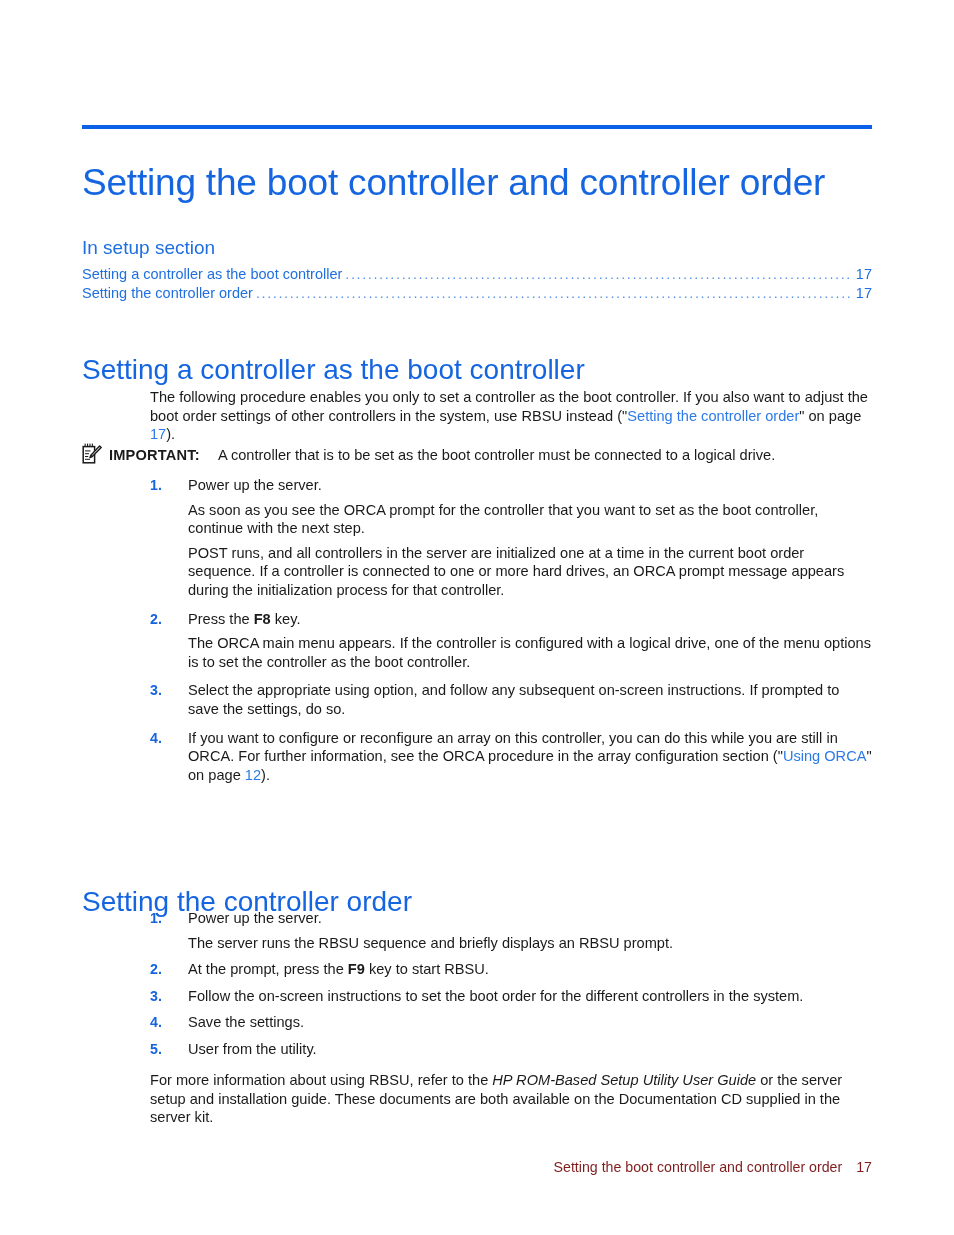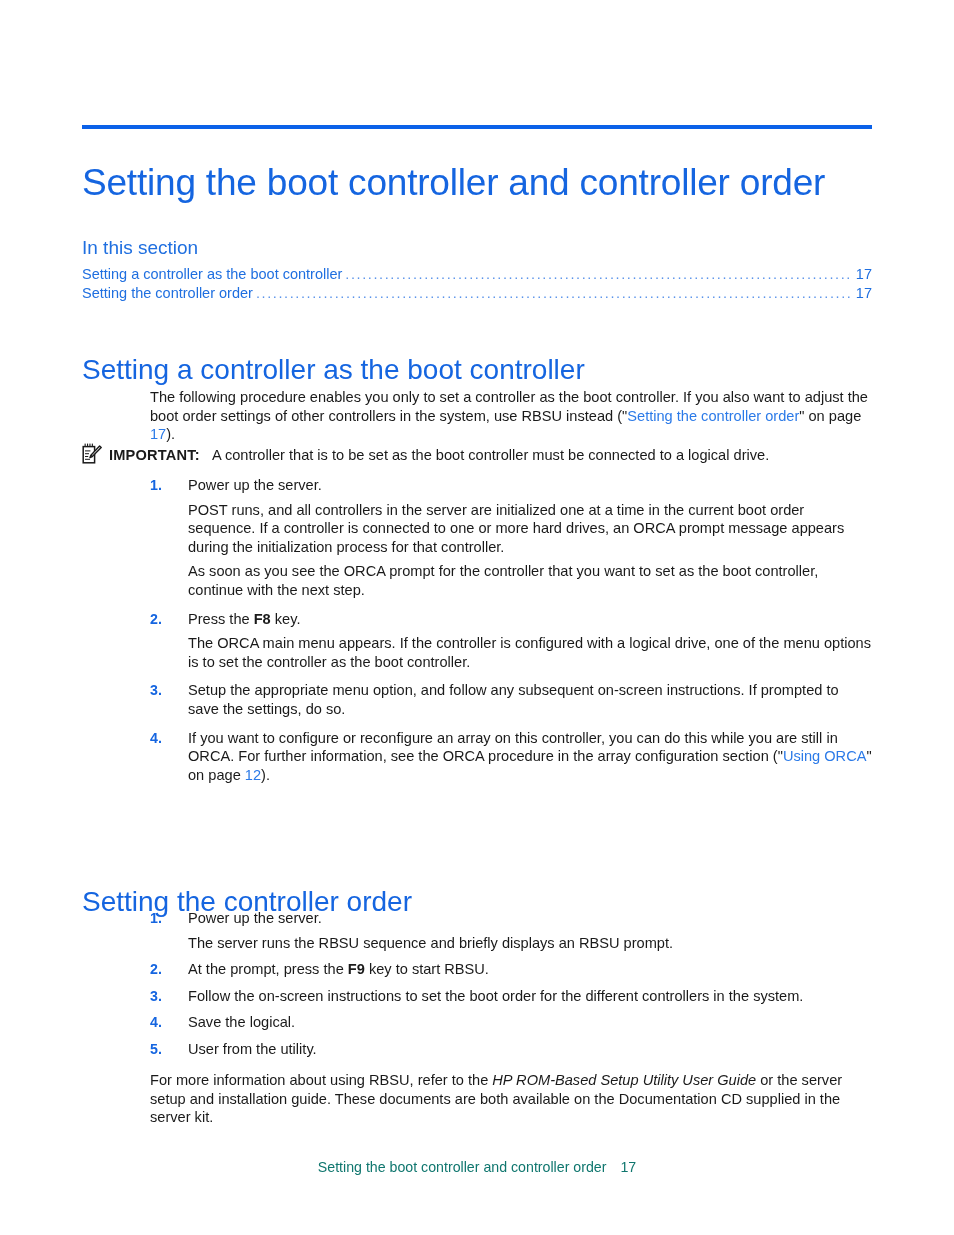--- a/index.html
+++ b/index.html
@@ -129,21 +129,21 @@
     flex: 0 0 auto;
     width: 22px;
     height: 22px;
     margin-right: 7px;
     margin-top: -3px;
   }
   .important-label {
     font-weight: bold;
     font-size: 14.6px;
     letter-spacing: 0.2px;
-    margin-right: 12px;
+    margin-right: 18px;
     flex: 0 0 auto;
   }
   .important-text { flex: 1 1 auto; }
 
   
   .olist { position: absolute; left: 0; width: 954px; }
   .oitem {
     position: relative;
     padding-left: 188px;
     padding-right: 82px;
@@ -177,38 +177,38 @@
     top: 1062px;
     width: 722px;
   }
 
   
   .footer {
     position: absolute;
     left: 82px;
     top: 1158px;
     width: 790px;
-    text-align: center;
+    text-align: right;
     font-size: 14.2px;
     line-height: 18px;
-    color: #0f766e;
+    color: #7f1d1d;
   }
   .footer-page { margin-left: 14px; }
 </style>
 </head>
 <body>
 
 <div class="page">
 
   <div class="title-rule"></div>
 
   <h1 class="page-title">Setting the boot controller and controller order</h1>
 
   <div class="toc-block">
-    <div class="toc-heading">In this section</div>
+    <div class="toc-heading">In setup section</div>
 
     <div class="toc-row">
       <span class="toc-label">Setting a controller as the boot controller</span>
       <span class="toc-dots">...................................................................................................</span>
       <span class="toc-page">17</span>
     </div>
 
     <div class="toc-row">
       <span class="toc-label">Setting the controller order</span>
       <span class="toc-dots">......................................................................................................................</span>
@@ -245,32 +245,32 @@
     <span class="important-label">IMPORTANT:</span>
     <span class="important-text">A controller that is to be set as the boot controller must be connected to a logical drive.</span>
   </div>
 
   <div class="olist" id="sec1-list" style="top:476px;">
 
     <div class="oitem">
       <span class="onum">1.</span>
       <span>Power up the server.</span>
     </div>
+    <div class="osub">As soon as you see the ORCA prompt for the controller that you want to set as the boot controller, continue with the next step.</div>
     <div class="osub">POST runs, and all controllers in the server are initialized one at a time in the current boot order sequence. If a controller is connected to one or more hard drives, an ORCA prompt message appears during the initialization process for that controller.</div>
-    <div class="osub">As soon as you see the ORCA prompt for the controller that you want to set as the boot controller, continue with the next step.</div>
 
     <div class="oitem" style="margin-top:10px;">
       <span class="onum">2.</span>
       <span>Press the </span><span class="bold">F8</span><span> key.</span>
     </div>
     <div class="osub">The ORCA main menu appears. If the controller is configured with a logical drive, one of the menu options is to set the controller as the boot controller.</div>
 
     <div class="oitem" style="margin-top:10px;">
       <span class="onum">3.</span>
-      <span>Setup the appropriate menu option, and follow any subsequent on-screen instructions. If prompted to save the settings, do so.</span>
+      <span>Select the appropriate using option, and follow any subsequent on-screen instructions. If prompted to save the settings, do so.</span>
     </div>
 
     <div class="oitem" style="margin-top:10px;">
       <span class="onum">4.</span>
       <span>If you want to configure or reconfigure an array on this controller, you can do this while you are still in ORCA. For further information, see the ORCA procedure in the array configuration section ("</span><span class="xref">Using ORCA</span><span>" on page </span><span class="pgnum">12</span><span>).</span>
     </div>
 
   </div>
 
   <h2 class="section-heading" id="sec2-heading">Setting the controller order</h2>
@@ -288,21 +288,21 @@
       <span>At the prompt, press the </span><span class="bold">F9</span><span> key to start RBSU.</span>
     </div>
 
     <div class="oitem" style="margin-top:8px;">
       <span class="onum">3.</span>
       <span>Follow the on-screen instructions to set the boot order for the different controllers in the system.</span>
     </div>
 
     <div class="oitem" style="margin-top:8px;">
       <span class="onum">4.</span>
-      <span>Save the logical.</span>
+      <span>Save the settings.</span>
     </div>
 
     <div class="oitem" style="margin-top:8px;">
       <span class="onum">5.</span>
       <span>User from the utility.</span>
     </div>
 
   </div>
 
   <div class="body-col" id="closing-para">

